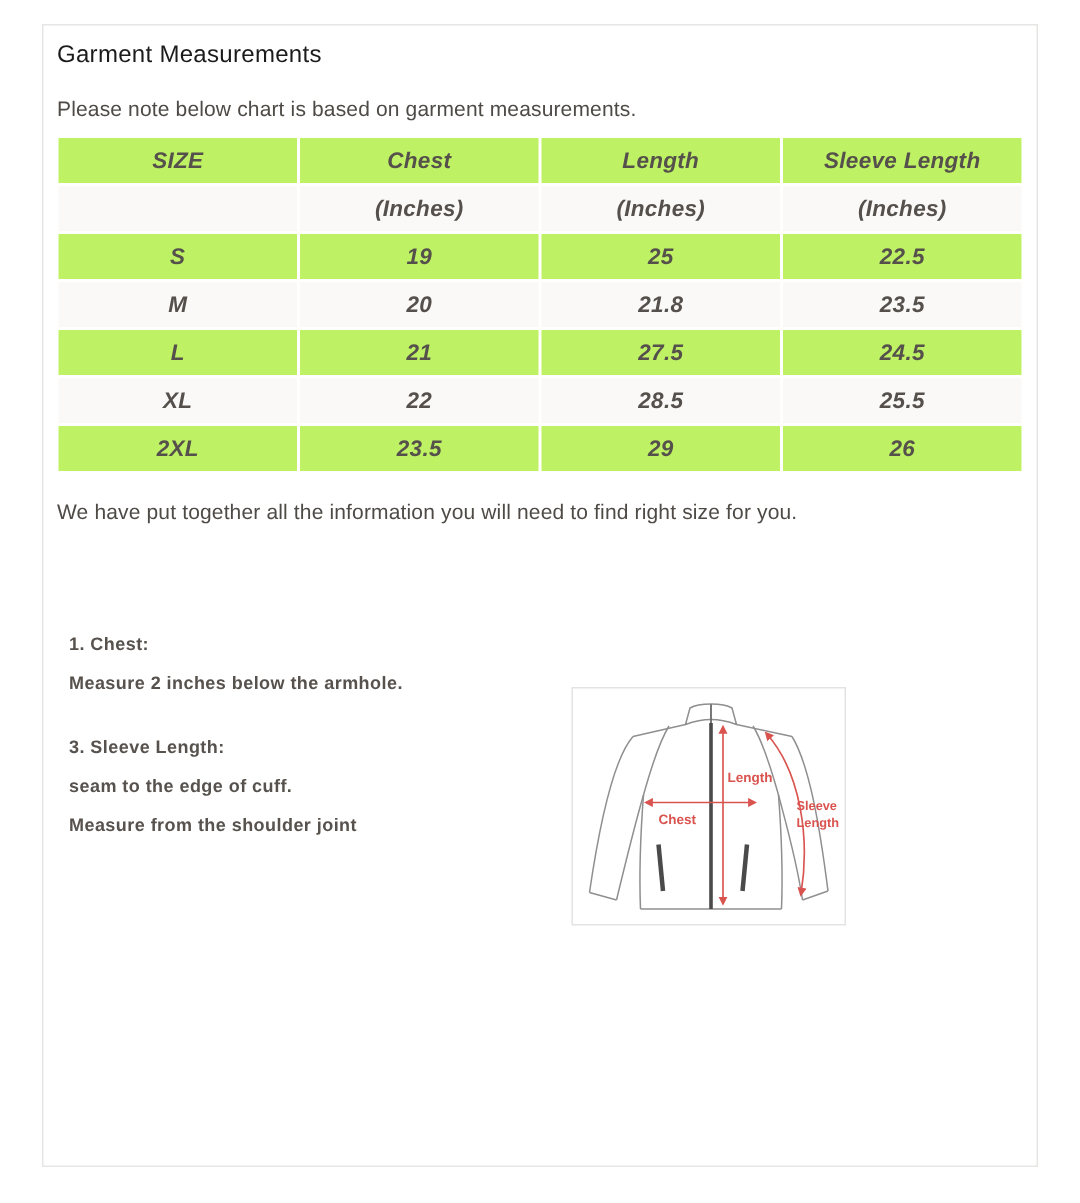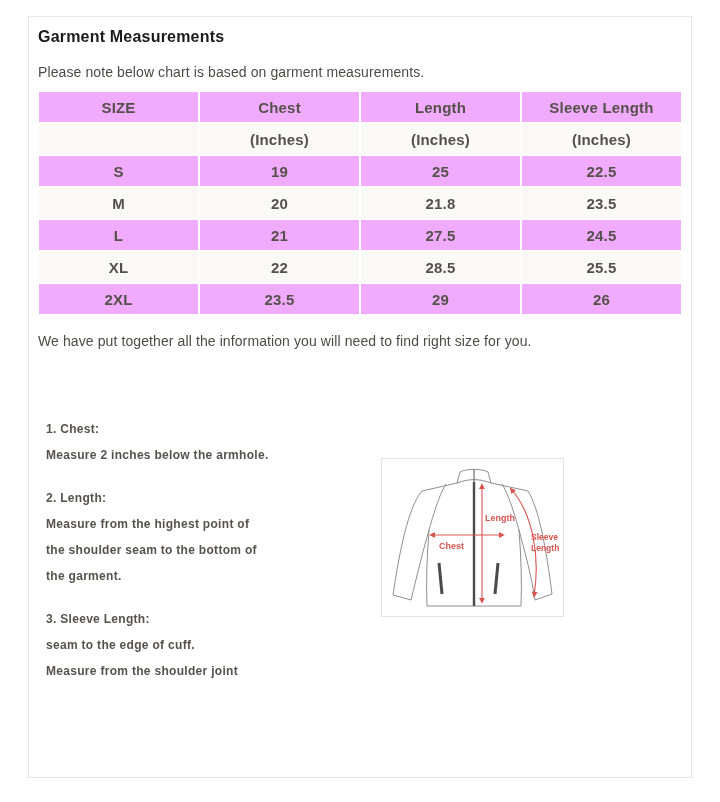--- a/index.html
+++ b/index.html
@@ -7,37 +7,37 @@
     width:720px;height:802px;background:#ffffff;position:relative;
     font-family:"Liberation Sans","DejaVu Sans",sans-serif;
     -webkit-font-smoothing:antialiased;
   }
   .panel{
     position:absolute;left:28px;top:16px;width:664px;height:762px;
     box-sizing:border-box;border:1px solid #e7e6e5;background:#fff;
     padding:10px 8px;overflow:hidden;
   }
   .section-title{
-    font-size:16px;font-weight:bold;color:#1b1b1b;margin:0 0 0 1px;
+    font-size:16px;font-weight:normal;color:#1b1b1b;margin:0 0 0 1px;
     letter-spacing:.2px;line-height:20px;
   }
   .note{
     font-size:14px;font-weight:normal;color:#4e4a46;margin:15px 0 0 1px;
     letter-spacing:.1px;line-height:20px;white-space:nowrap;
   }
   table.size-table{
     width:100%;border-collapse:collapse;margin-top:8px;table-layout:fixed;
   }
   .size-table th,.size-table td{
     height:30px;padding:0;text-align:center;vertical-align:middle;
     font-size:15px;font-weight:bold;color:#55504b;border:2px solid #ffffff;
     letter-spacing:.2px;
   }
-  tr.gray>th,tr.gray>td{background:#f0abfc;}
-  tr.lite>td{background:#faf9f8;}
+  tr.gray>th,tr.gray>td{background:#bef264;font-style:italic;}
+  tr.lite>td{background:#faf9f8;font-style:italic;}
   .section-title.howto{margin-top:62px;}
   .measure{display:flex;align-items:flex-start;margin-top:65px;margin-left:9px;}
   .steps{width:308px;flex:0 0 auto;}
   .step{margin-bottom:17px;}
   .step-line{
     font-size:12px;font-weight:bold;color:#57524d;letter-spacing:.3px;
     line-height:26px;white-space:nowrap;
   }
   .diagram{
     flex:0 0 auto;margin-left:27px;margin-top:42px;width:183px;height:159px;
@@ -107,26 +107,20 @@
   <p class="note">We have put together all the information you will need to find right size for you.</p>
 
   <div class="measure">
     <div class="steps">
 
       <div class="step">
         <div class="step-line">1. Chest:</div>
         <div class="step-line">Measure 2 inches below the armhole.</div>
       </div>
 
-      <div class="step">
-        <div class="step-line">2. Length:</div>
-        <div class="step-line">Measure from the highest point of</div>
-        <div class="step-line">the shoulder seam to the bottom of</div>
-        <div class="step-line">the garment.</div>
-      </div>
 
       <div class="step">
         <div class="step-line">3. Sleeve Length:</div>
         <div class="step-line">seam to the edge of cuff.</div>
         <div class="step-line">Measure from the shoulder joint</div>
       </div>
 
     </div>
 
     <div class="diagram">

